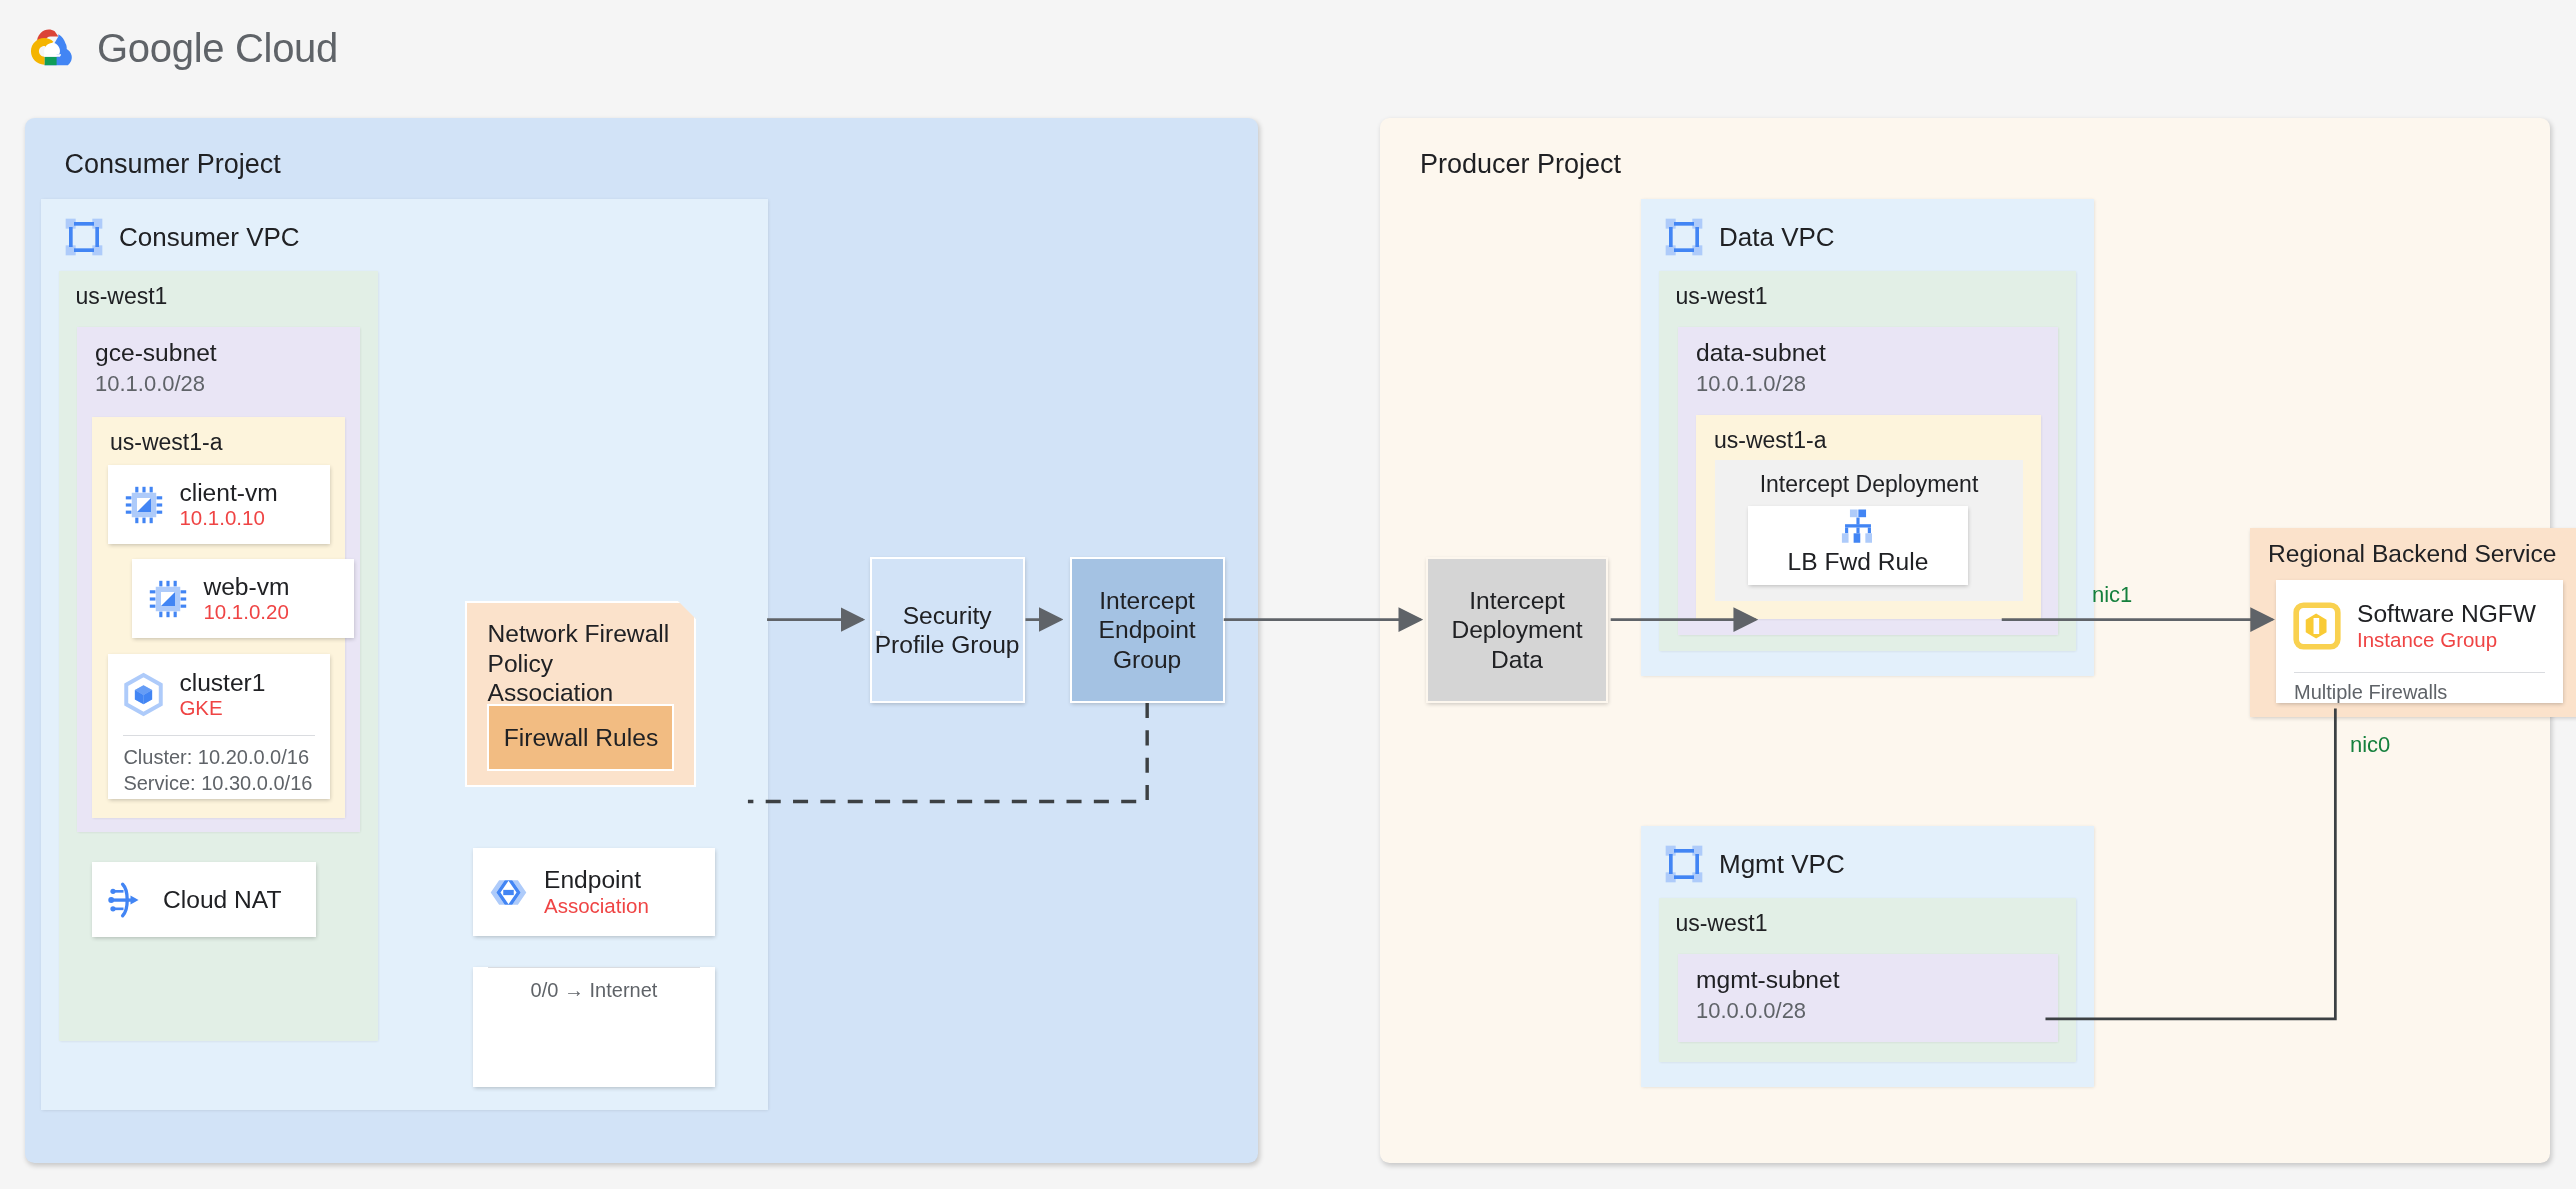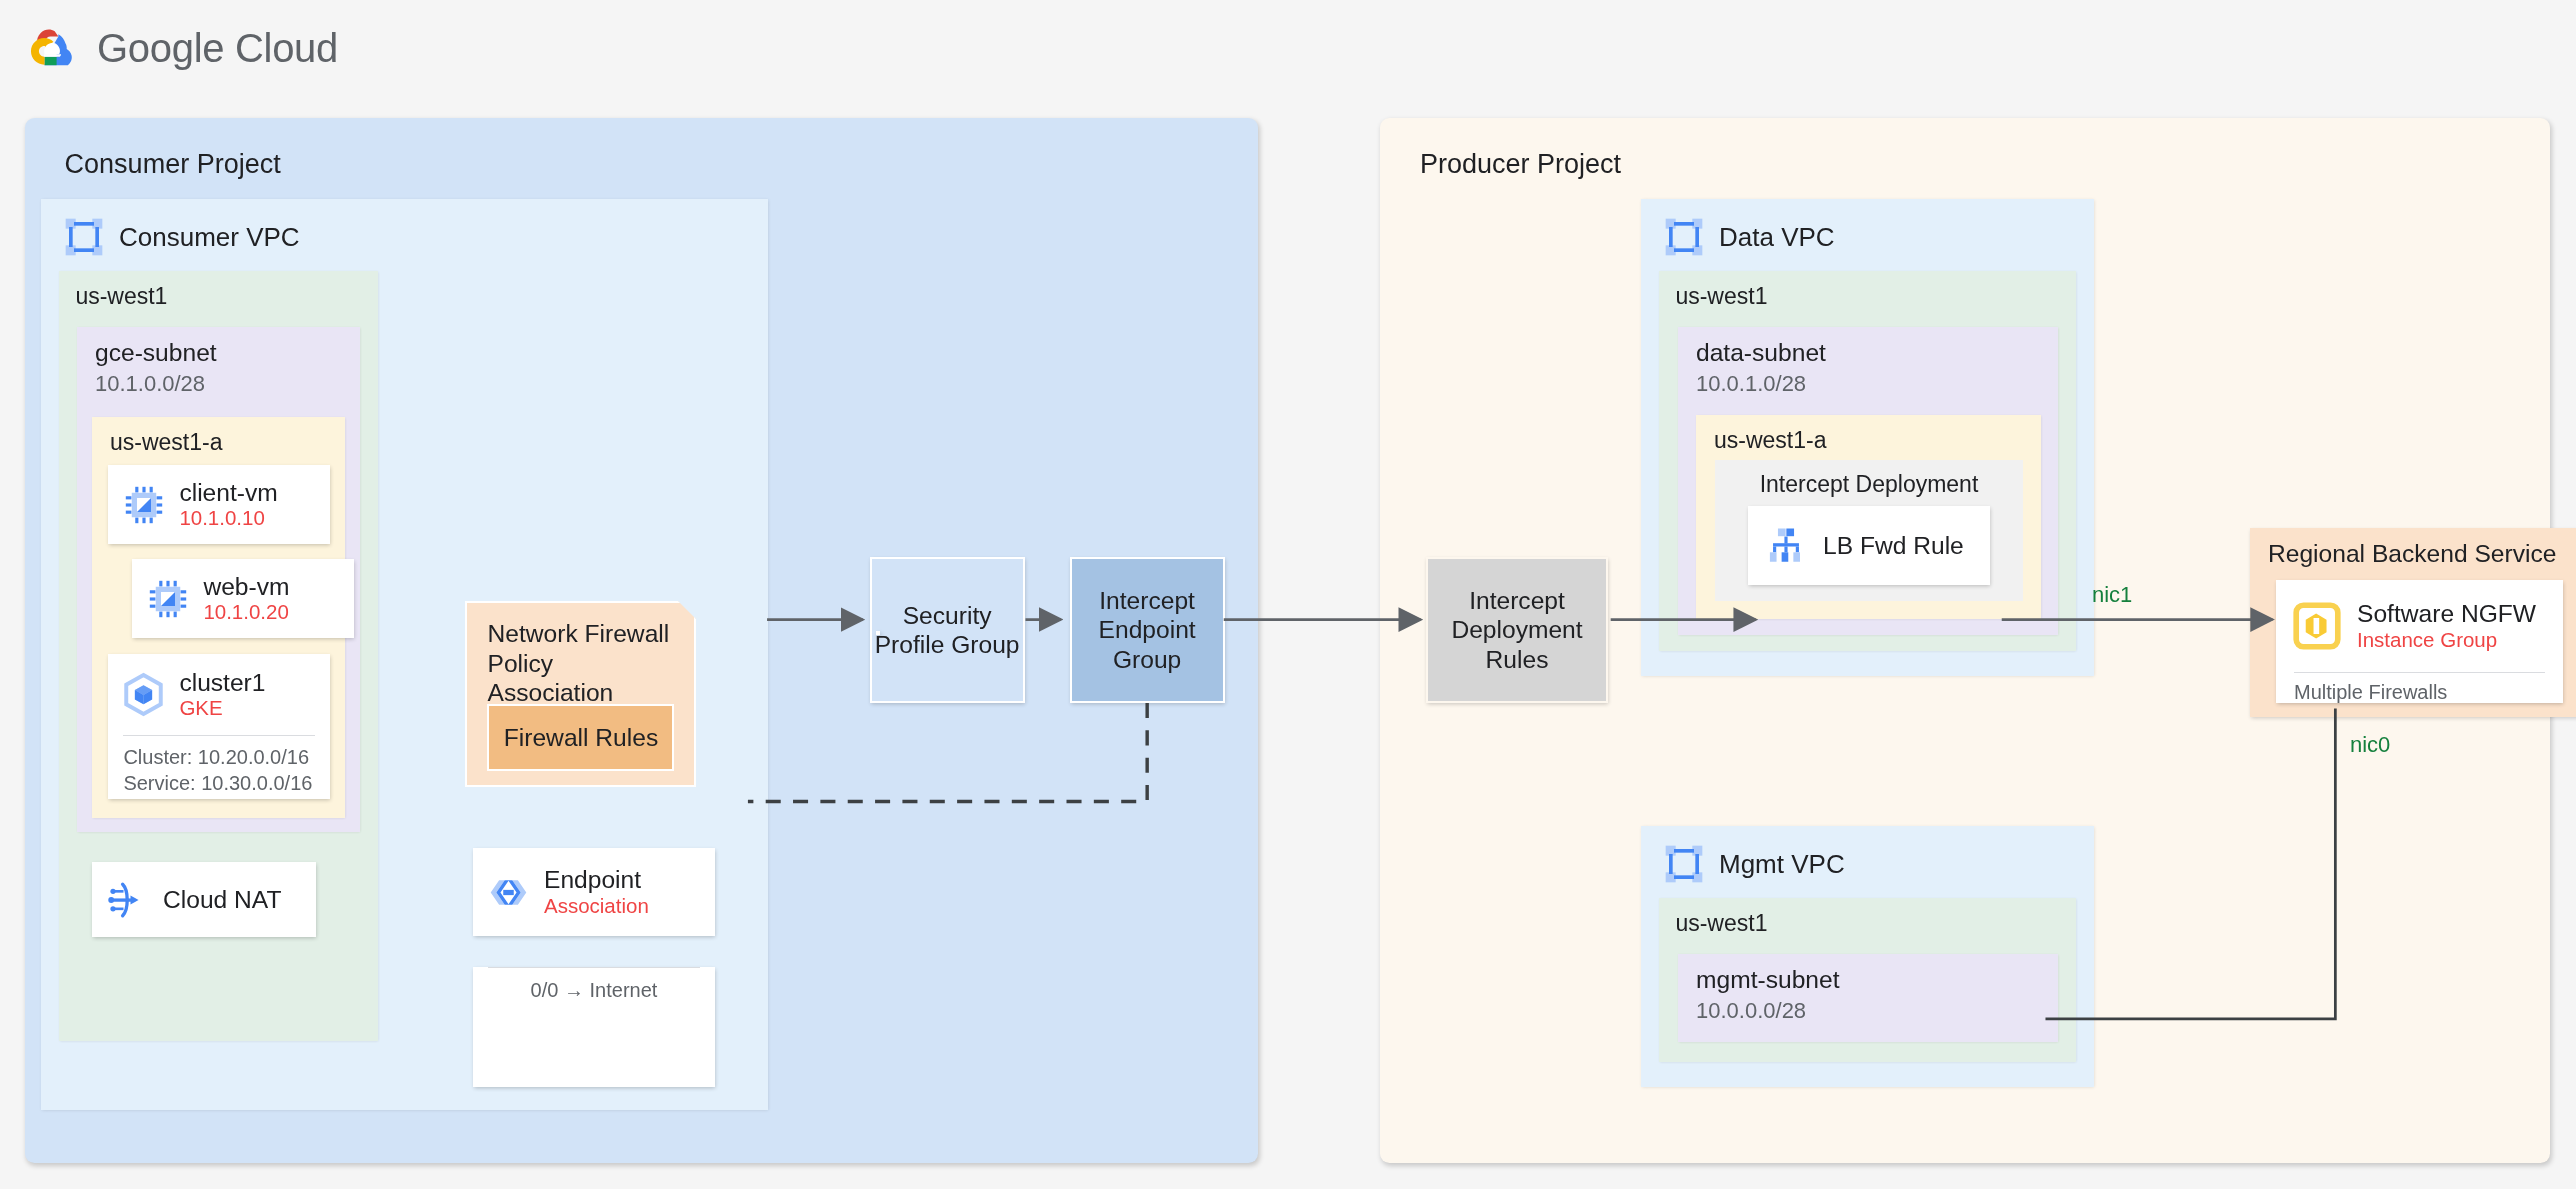--- a/index.html
+++ b/index.html
@@ -269,21 +269,21 @@
   </div>
 
   <div class="abs plainbox" style="left:845px;top:439px;width:155px;height:146px;">Security Profile Group</div>
 
   <div class="abs plainbox" style="left:1045px;top:439px;width:155px;height:146px;background:#a4c2e3;">Intercept Endpoint Group</div>
 </div>
 
 <div class="abs project" id="producer-project">
   <div class="ptitle">Producer Project</div>
 
-  <div class="abs plainbox" id="intercept-deployment-group" style="left:46px;top:439px;width:182px;height:146px;">Intercept Deployment Rules</div>
+  <div class="abs plainbox" id="intercept-deployment-group" style="left:46px;top:439px;width:182px;height:146px;">Intercept Deployment Data</div>
 
   <div class="abs vpc" id="data-vpc" style="left:261px;top:81px;width:453px;height:477px;">
     <div class="vpc-head">
       <svg width="40" height="40" viewBox="0 0 24 24">
         <rect x="1" y="1" width="6" height="6" fill="#aecbfa"></rect>
         <rect x="17" y="1" width="6" height="6" fill="#aecbfa"></rect>
         <rect x="1" y="17" width="6" height="6" fill="#aecbfa"></rect>
         <rect x="17" y="17" width="6" height="6" fill="#aecbfa"></rect>
         <rect x="6" y="3" width="12" height="2.2" fill="#4285f4"></rect>
         <rect x="6" y="18.8" width="12" height="2.2" fill="#4285f4"></rect>
@@ -298,21 +298,21 @@
 
       <div class="abs subnet" id="data-subnet" style="left:19px;top:56px;width:380px;height:308px;">
         <div class="subnet-name">data-subnet</div>
         <div class="subnet-cidr">10.0.1.0/28</div>
 
         <div class="abs zone" id="data-zone" style="left:18px;top:88px;width:345px;height:204px;">
           <div class="zone-label">us-west1-a</div>
 
           <div class="abs" id="intercept-deployment" style="left:19px;top:45px;width:308px;height:141px;">
             <div id="intercept-deployment-label">Intercept Deployment</div>
-            <div class="abs card" id="lb-fwd-rule-card" style="left:33px;top:46px;width:242px;height:79px;">
+            <div class="abs card" id="lb-fwd-rule-card" style="left:33px;top:46px;width:220px;height:79px;flex-direction:column;">
               <div class="card-icon" style="width:75px;">
                 <svg width="42" height="42" viewBox="0 0 24 24">
                   <rect x="7.4" y="2" width="4.4" height="4.4" fill="#aecbfa"></rect>
                   <rect x="12.2" y="2" width="4.4" height="4.4" fill="#4285f4"></rect>
                   <rect x="11.1" y="6.6" width="1.8" height="4" fill="#4285f4"></rect>
                   <rect x="4.6" y="10.4" width="14.8" height="1.9" fill="#4285f4"></rect>
                   <rect x="4.6" y="12.3" width="1.8" height="3.3" fill="#4285f4"></rect>
                   <rect x="11.1" y="12.3" width="1.8" height="3.3" fill="#4285f4"></rect>
                   <rect x="17.6" y="12.3" width="1.8" height="3.3" fill="#4285f4"></rect>
                   <rect x="2.8" y="15.6" width="3.8" height="5.4" fill="#aecbfa"></rect>

